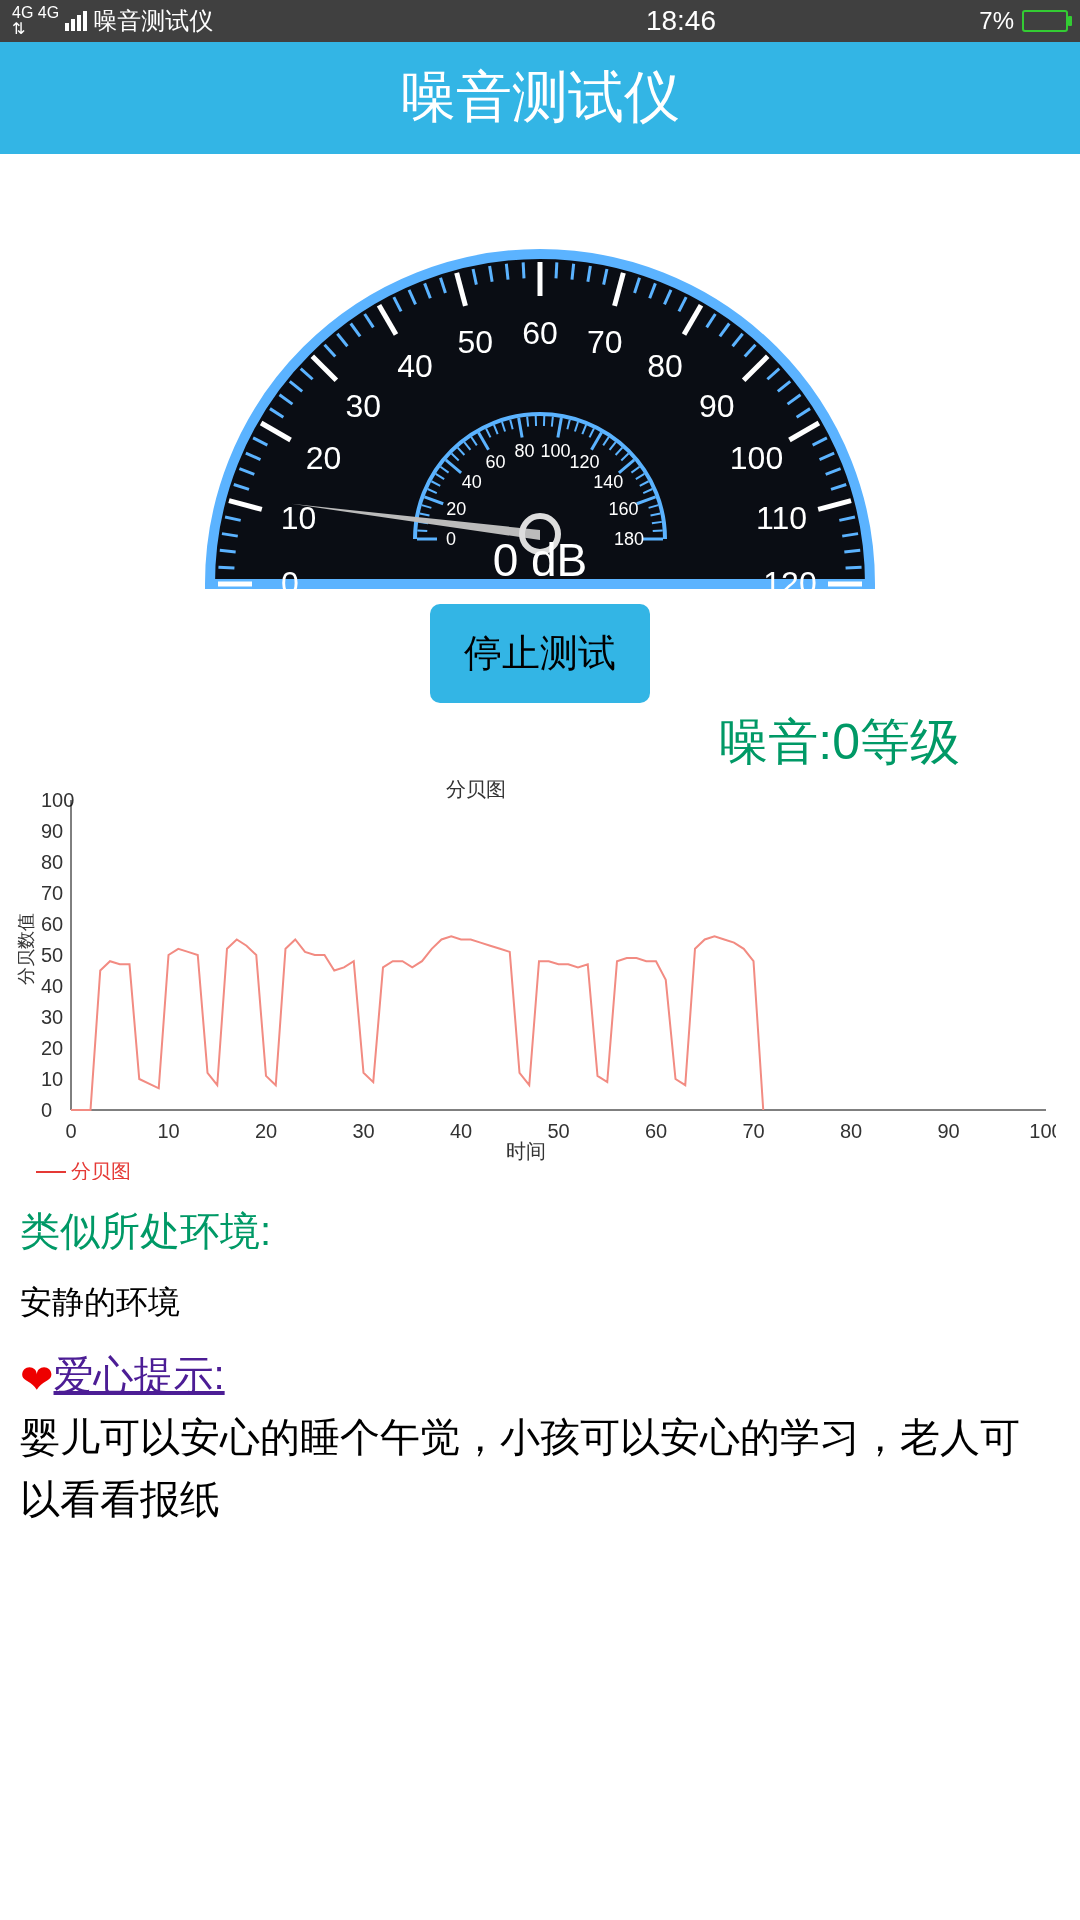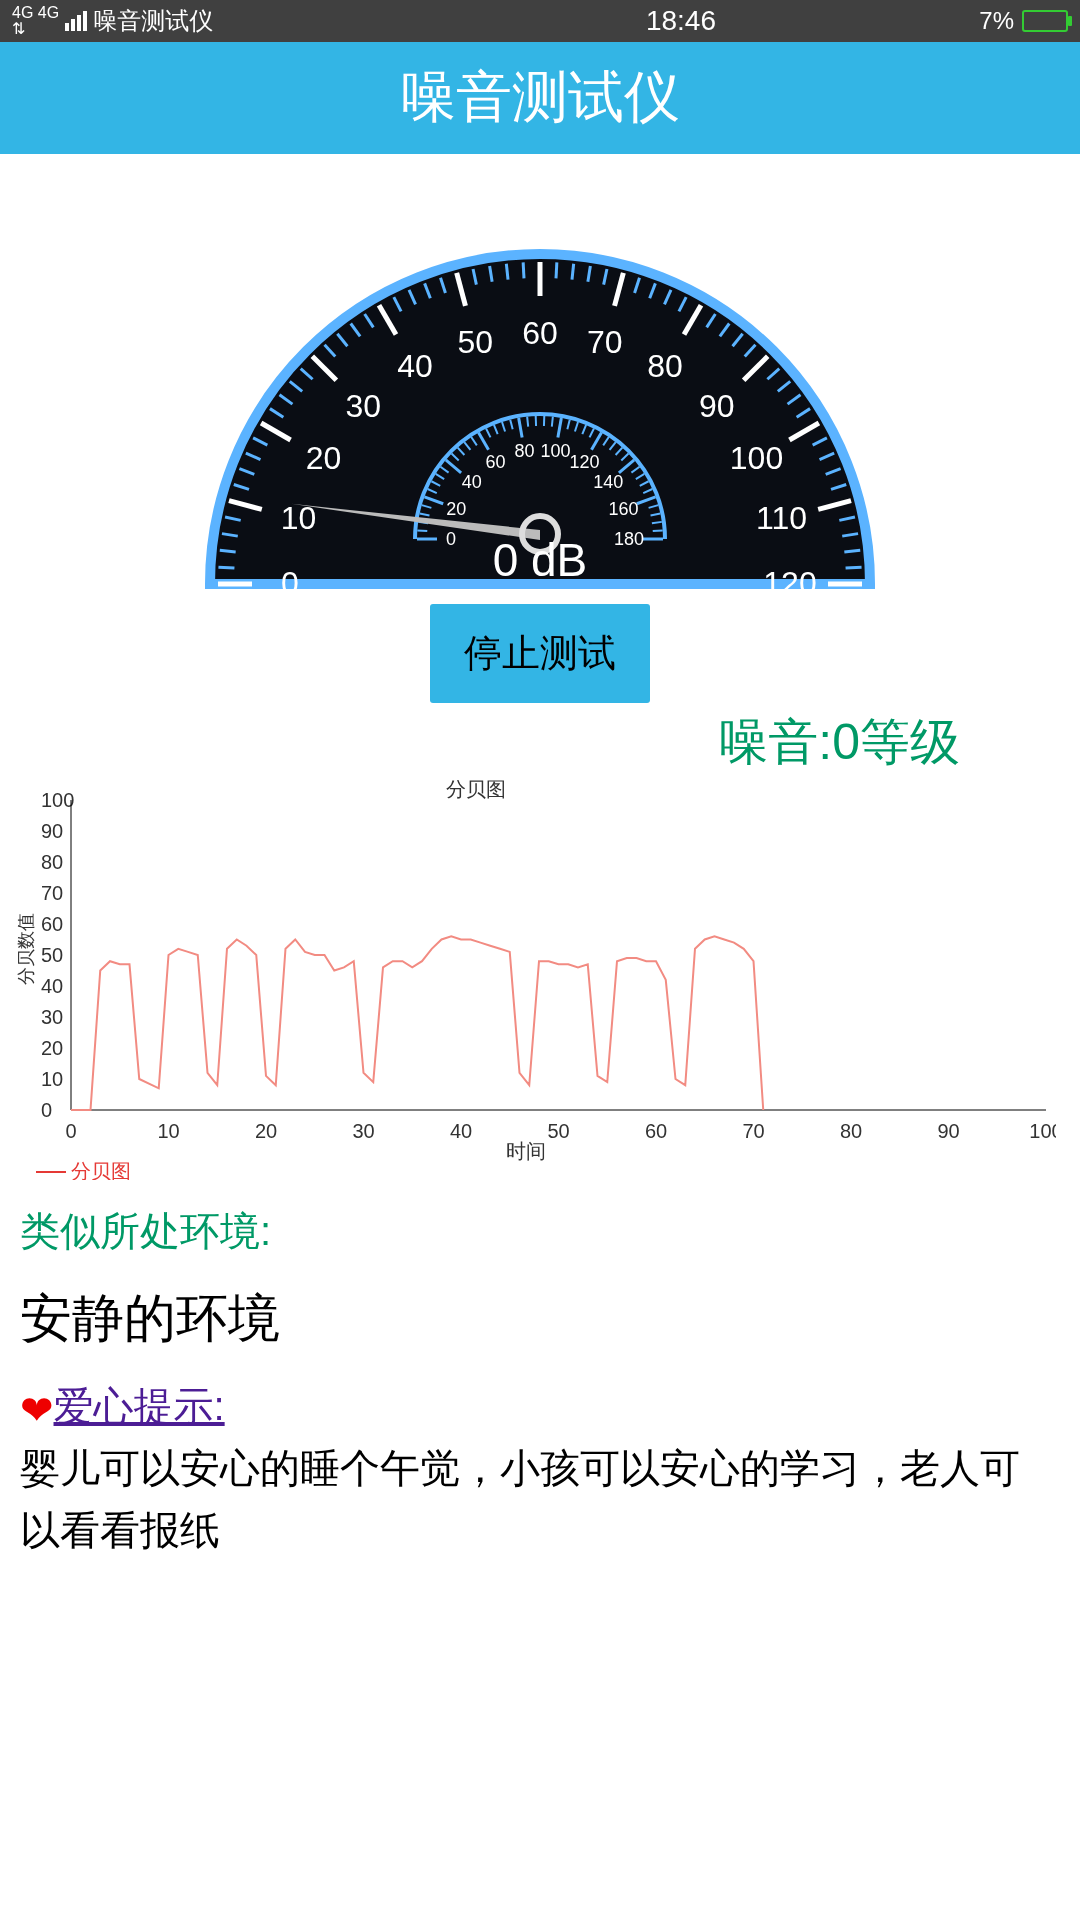--- a/index.html
+++ b/index.html
@@ -10,26 +10,26 @@
   .statusbar .sb-right { flex: 1; display: flex; justify-content: flex-end; align-items: center; gap: 8px; }
   .battery { width: 46px; height: 22px; border: 2px solid #3c3; border-radius: 3px; position: relative; }
   .battery::after { content: ""; position: absolute; right: -6px; top: 4px; width: 4px; height: 10px; background: #3c3; border-radius: 1px; }
   .battery .fill { height: 100%; width: 10%; background: #3c3; }
   .appbar { background: #33b5e5; color: #fff; font-size: 56px; text-align: center; padding: 18px 4px; }
   .content { position: relative; height: calc(1920px - 42px - 95px); overflow-y: scroll; }
   .content::-webkit-scrollbar { width: 14px; }
   .content::-webkit-scrollbar-thumb { background: #8a8a8a; border-radius: 4px; }
   .gauge-wrap { text-align: center; padding-top: 10px; }
   .gauge { margin: 0 auto; }
-  .stopbtn { display: block; margin: 6px auto 0; background: #33b5e5; color: #000; font-size: 38px; padding: 24px 34px; border: none; border-radius: 3px; }
+  .stopbtn { display: block; margin: 6px auto 0; background: #33b5e5; color: #000; font-size: 38px; padding: 24px 34px; border: none; border-radius: 10px; }
   .noise-level { color: #009966; font-size: 50px; font-weight: 500; text-align: right; padding-right: 120px; margin-top: 6px; }
   .chart-wrap { padding: 4px 16px 0 16px; }
   .env-section { padding: 16px 28px 0 20px; font-size: 40px; line-height: 1.55; }
   .env-label { color: #009966; }
-  .env-value { color: #000; font-size: 52px; margin: 16px 0; }
+  .env-value { color: #000; font-size: 32px; margin: 16px 0; }
   .tip-label { color: #4c1d95; display: inline; text-decoration: underline; }
   .tip-text { color: #000; }
   .heart { color: #e00; display: inline-block; transform: translateY(4px); }
   .signal { display: inline-flex; align-items: flex-end; gap: 2px; }
   .signal span { width: 4px; background: #fff; display: inline-block; }
   .signal span:nth-child(1){height:8px}.signal span:nth-child(2){height:12px}.signal span:nth-child(3){height:16px}.signal span:nth-child(4){height:20px}
 </style>
 </head>
 <body>
 

